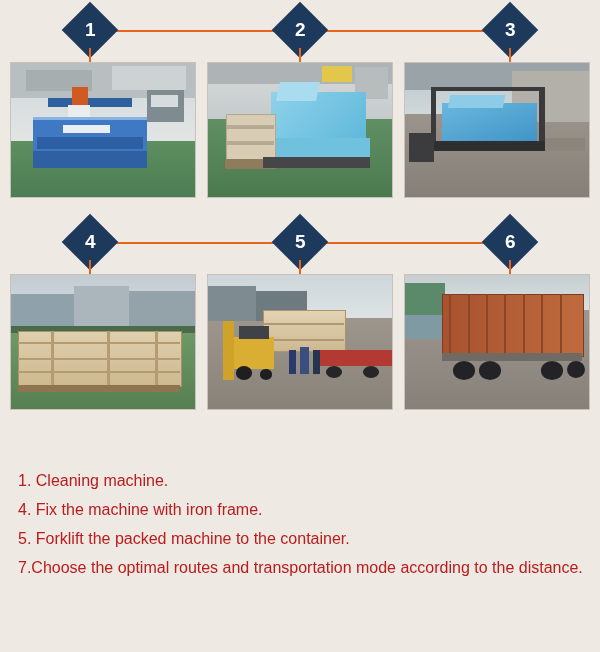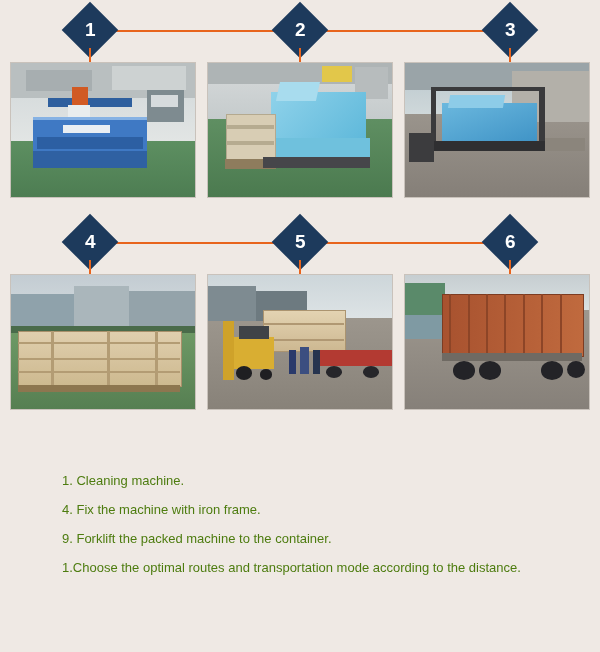--- a/index.html
+++ b/index.html
@@ -86,26 +86,25 @@
   
   .captions {
     position: absolute;
     left: 0;
     top: 452px;
     width: 600px;
     padding: 14px 18px 0 18px;
     box-sizing: border-box;
   }
   .caption-line {
-    color: #4d7c0f;
-    font-size: 13px;
+    color: #b91c1c;
+    font-size: 16px;
     line-height: 29px;
     font-family: "Liberation Sans", sans-serif;
     white-space: nowrap;
-    margin-left: 44px;
   }
 </style>
 </head>
 <body>
 
 <div class="page">
 
   <div class="row">
 
     <div class="badge-strip">
@@ -275,17 +274,17 @@
         <div class="obj" style="left:74%;top:64%;width:12%;height:14%;border-radius:50%;background:#232327;"></div>
         <div class="obj" style="left:88%;top:64%;width:10%;height:13%;border-radius:50%;background:#232327;"></div>
       </div>
 
     </div>
   </div>
 
   <div class="captions">
     <div class="caption-line">1. Cleaning machine.</div>
     <div class="caption-line">4. Fix the machine with iron frame.</div>
-    <div class="caption-line">9. Forklift the packed machine to the container.</div>
-    <div class="caption-line">1.Choose the optimal routes and transportation mode according to the distance.</div>
+    <div class="caption-line">5. Forklift the packed machine to the container.</div>
+    <div class="caption-line">7.Choose the optimal routes and transportation mode according to the distance.</div>
   </div>
 
 </div>
 
 </body></html>

